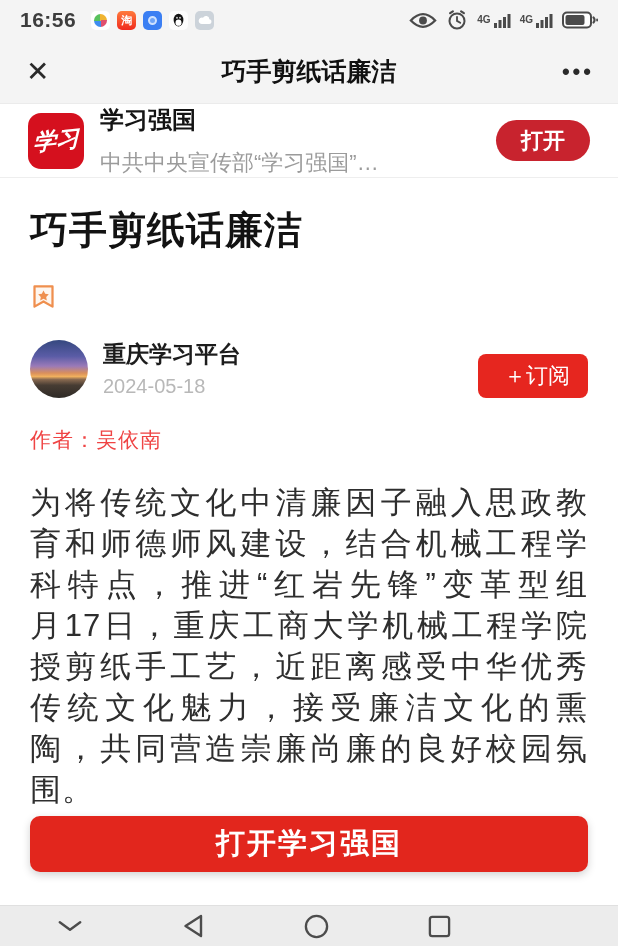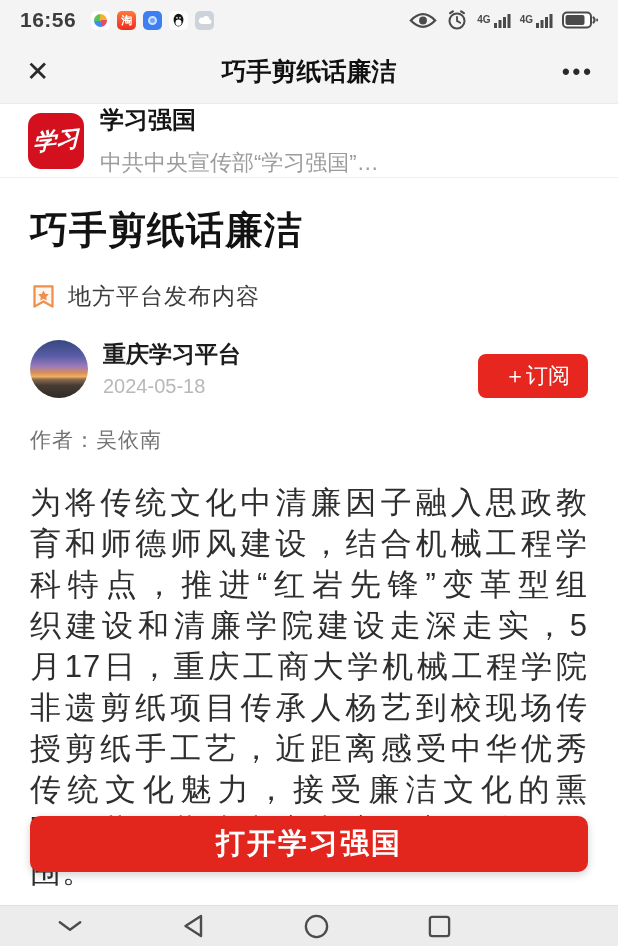--- a/index.html
+++ b/index.html
@@ -73,21 +73,21 @@
     background:linear-gradient(180deg,#35487f 0%,#5a5ca6 28%,#9a7ab8 45%,#d98f5c 57%,#f0b05e 63%,#8a6a50 68%,#473c33 78%,#2e2a26 100%);
   }
   .author-meta { margin-left:15px; }
   .publisher-name { font-size:23px; font-weight:bold; color:#1c1c1c; cursor:pointer; }
   .publish-date { margin-top:5px; font-size:20px; color:#b8b8b8; }
   .subscribe-btn {
     margin-left:auto; width:110px; height:44px; border-radius:8px; border:none;
     background:var(--subscribe-red,#e6261f); color:#fff; font-size:22px;
     display:flex; align-items:center; justify-content:center; cursor:pointer;padding-left:8px;
   }
-  .byline { margin-top:28px; font-size:21px; color:#737373; letter-spacing:1px; }
+  .byline { margin-top:28px; font-size:21px; color:#ef4444; letter-spacing:1px; }
   .article-body { margin-top:28px; }
   .body-line {
     height:41px; line-height:41px; font-size:31px; color:#2e2e2e;
     text-align:justify; text-align-last:justify; letter-spacing:1px; overflow:hidden; white-space:nowrap;
   }
   .body-line.short { text-align-last:left; }
   
   .cta-btn {
     position:absolute; left:30px; right:30px; top:816px; height:56px; z-index:6;
     background:var(--cta-red,#e2261d); border:none; border-radius:10px;
@@ -176,51 +176,49 @@
   </div>
 
   <div class="app-banner">
     <div class="app-logo">
       <span>学习</span>
     </div>
     <div class="app-meta">
       <div class="app-name">学习强国</div>
       <div class="app-desc">中共中央宣传部“学习强国”…</div>
     </div>
+    <button class="open-pill">打开</button>
   </div>
 
   <div class="article">
     <h1 class="article-title">巧手剪纸话廉洁</h1>
 
     <div class="tag-row">
       <svg width="27" height="27" viewBox="0 0 24 24">
         <path d="M4 3 h16 v18 l-8 -4.6 L4 21 z" fill="#fef6ef" stroke="#ef8f4e" stroke-width="2" stroke-linejoin="round"></path>
         <path d="M12 6.6 l1.5 3 3.2.5 -2.3 2.3 .55 3.2 L12 14.1 l-2.95 1.5 .55 -3.2 -2.3 -2.3 3.2 -.5 z" fill="#ef8f4e"></path>
       </svg>
-      <span class="tag-label">地方平台发布内容</span>
     </div>
 
     <div class="author-row">
       <div class="avatar"></div>
       <div class="author-meta">
         <div class="publisher-name">重庆学习平台</div>
         <div class="publish-date">2024-05-18</div>
       </div>
       <button class="subscribe-btn">＋订阅</button>
     </div>
 
     <div class="byline">作者：吴依南</div>
 
     <div class="article-body">
       <div class="body-line">为将传统文化中清廉因子融入思政教</div>
       <div class="body-line">育和师德师风建设，结合机械工程学</div>
       <div class="body-line">科特点，推进“红岩先锋”变革型组</div>
-      <div class="body-line">织建设和清廉学院建设走深走实，5</div>
       <div class="body-line">月17日，重庆工商大学机械工程学院</div>
-      <div class="body-line">非遗剪纸项目传承人杨艺到校现场传</div>
       <div class="body-line">授剪纸手工艺，近距离感受中华优秀</div>
       <div class="body-line">传统文化魅力，接受廉洁文化的熏</div>
       <div class="body-line">陶，共同营造崇廉尚廉的良好校园氛</div>
       <div class="body-line short">围。</div>
     </div>
   </div>
 
   <button class="cta-btn">打开学习强国</button>
 
   <div class="sys-nav">

